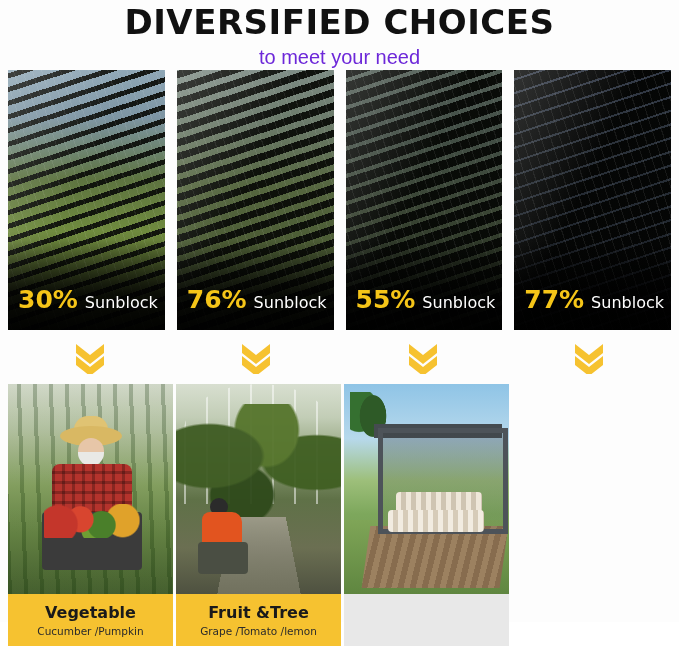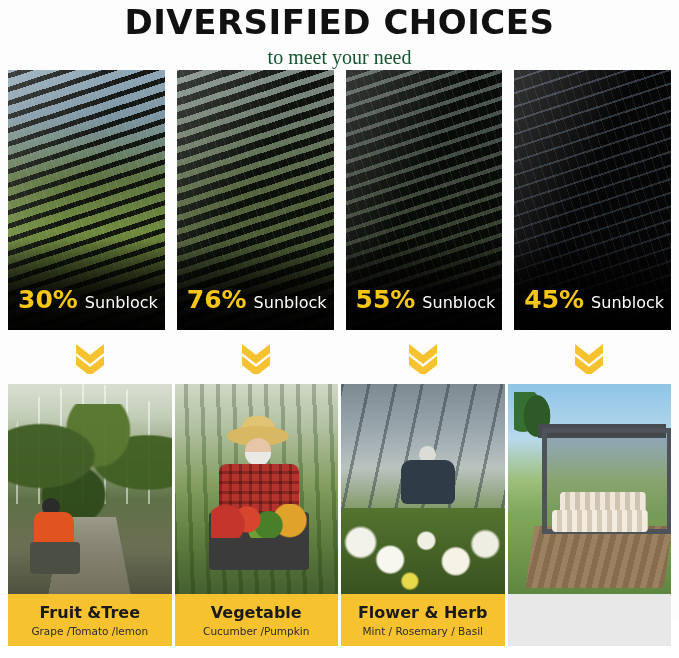--- a/index.html
+++ b/index.html
@@ -28,23 +28,23 @@
     font-size: 34px;
     font-weight: bold;
     letter-spacing: 0.5px;
     color: #111111;
     line-height: 40px;
     margin: 0;
     font-family: "DejaVu Sans", sans-serif;
   }
   .subtitle {
     font-size: 20px;
-    color: #14532d;
+    color: #6d28d9;
     margin: 4px 0 8px 0;
-    font-family: Liberation Serif, serif;
+    font-family: Liberation Sans, sans-serif;
   }
   
   .shade-row {
     position: absolute;
     top: 70px;
     left: 8px;
     width: 663px;
     height: 260px;
     display: flex;
     gap: 12px;
@@ -430,21 +430,21 @@
     </div>
 
     <div class="shade-cell">
       <div class="mesh bg90">
         <div class="mesh-lines l90"></div>
         <div class="mesh-cross"></div>
         <div class="mesh-shine"></div>
       </div>
       <div class="cell-fade"></div>
       <div class="cell-caption">
-        <span class="pct">45%</span>
+        <span class="pct">77%</span>
         <span class="pct-label">Sunblock</span>
       </div>
     </div>
 
   </div>
 
   <div class="arrow-row">
     <div class="arrow-cell">
       <svg class="chev" viewBox="0 0 34 34">
         <polygon points="3,4 17,15 31,4 31,13 17,24 3,13" fill="#f6c230"></polygon>
@@ -465,75 +465,59 @@
     </div>
     <div class="arrow-cell">
       <svg class="chev" viewBox="0 0 34 34">
         <polygon points="3,4 17,15 31,4 31,13 17,24 3,13" fill="#f6c230"></polygon>
         <polygon points="3,16 17,27 31,16 31,25 17,36 3,25" fill="#f6c230"></polygon>
       </svg>
     </div>
   </div>
 
   <div class="card-row">
+
+    <div class="card">
+      <div class="photo">
+        <div class="p2">
+          <div class="rows"></div>
+          <div class="hat2"></div>
+          <div class="hat"></div>
+          <div class="face"></div>
+          <div class="beard"></div>
+          <div class="shirt"></div>
+          <div class="crate"></div>
+          <div class="veg"></div>
+        </div>
+      </div>
+      <div class="card-label">
+        <div class="card-title">Vegetable</div>
+        <div class="card-sub">Cucumber /Pumpkin</div>
+      </div>
+    </div>
 
     <div class="card">
       <div class="photo">
         <div class="p1">
           <div class="arch"></div>
           <div class="foliage"></div>
           <div class="path"></div>
           <div class="person">
               <div class="head"></div>
               <div class="torso"></div>
               <div class="legs"></div>
             </div>
         </div>
       </div>
       <div class="card-label">
         <div class="card-title">Fruit &amp;Tree</div>
         <div class="card-sub">Grape /Tomato /lemon</div>
       </div>
     </div>
 
-    <div class="card">
-      <div class="photo">
-        <div class="p2">
-          <div class="rows"></div>
-          <div class="hat2"></div>
-          <div class="hat"></div>
-          <div class="face"></div>
-          <div class="beard"></div>
-          <div class="shirt"></div>
-          <div class="crate"></div>
-          <div class="veg"></div>
-        </div>
-      </div>
-      <div class="card-label">
-        <div class="card-title">Vegetable</div>
-        <div class="card-sub">Cucumber /Pumpkin</div>
-      </div>
-    </div>
-
-    <div class="card">
-      <div class="photo">
-        <div class="p3">
-          <div class="beams"></div>
-          <div class="person">
-              <div class="head"></div>
-              <div class="body"></div>
-            </div>
-          <div class="flowers"></div>
-        </div>
-      </div>
-      <div class="card-label">
-        <div class="card-title">Flower &amp; Herb</div>
-        <div class="card-sub">Mint / Rosemary / Basil</div>
-      </div>
-    </div>
 
     <div class="card">
       <div class="photo">
         <div class="p4">
           <div class="palm"></div>
           <div class="lawn"></div>
           <div class="deck"></div>
           <div class="roof"></div>
           <div class="pergola"></div>
           <div class="sofa"></div>

